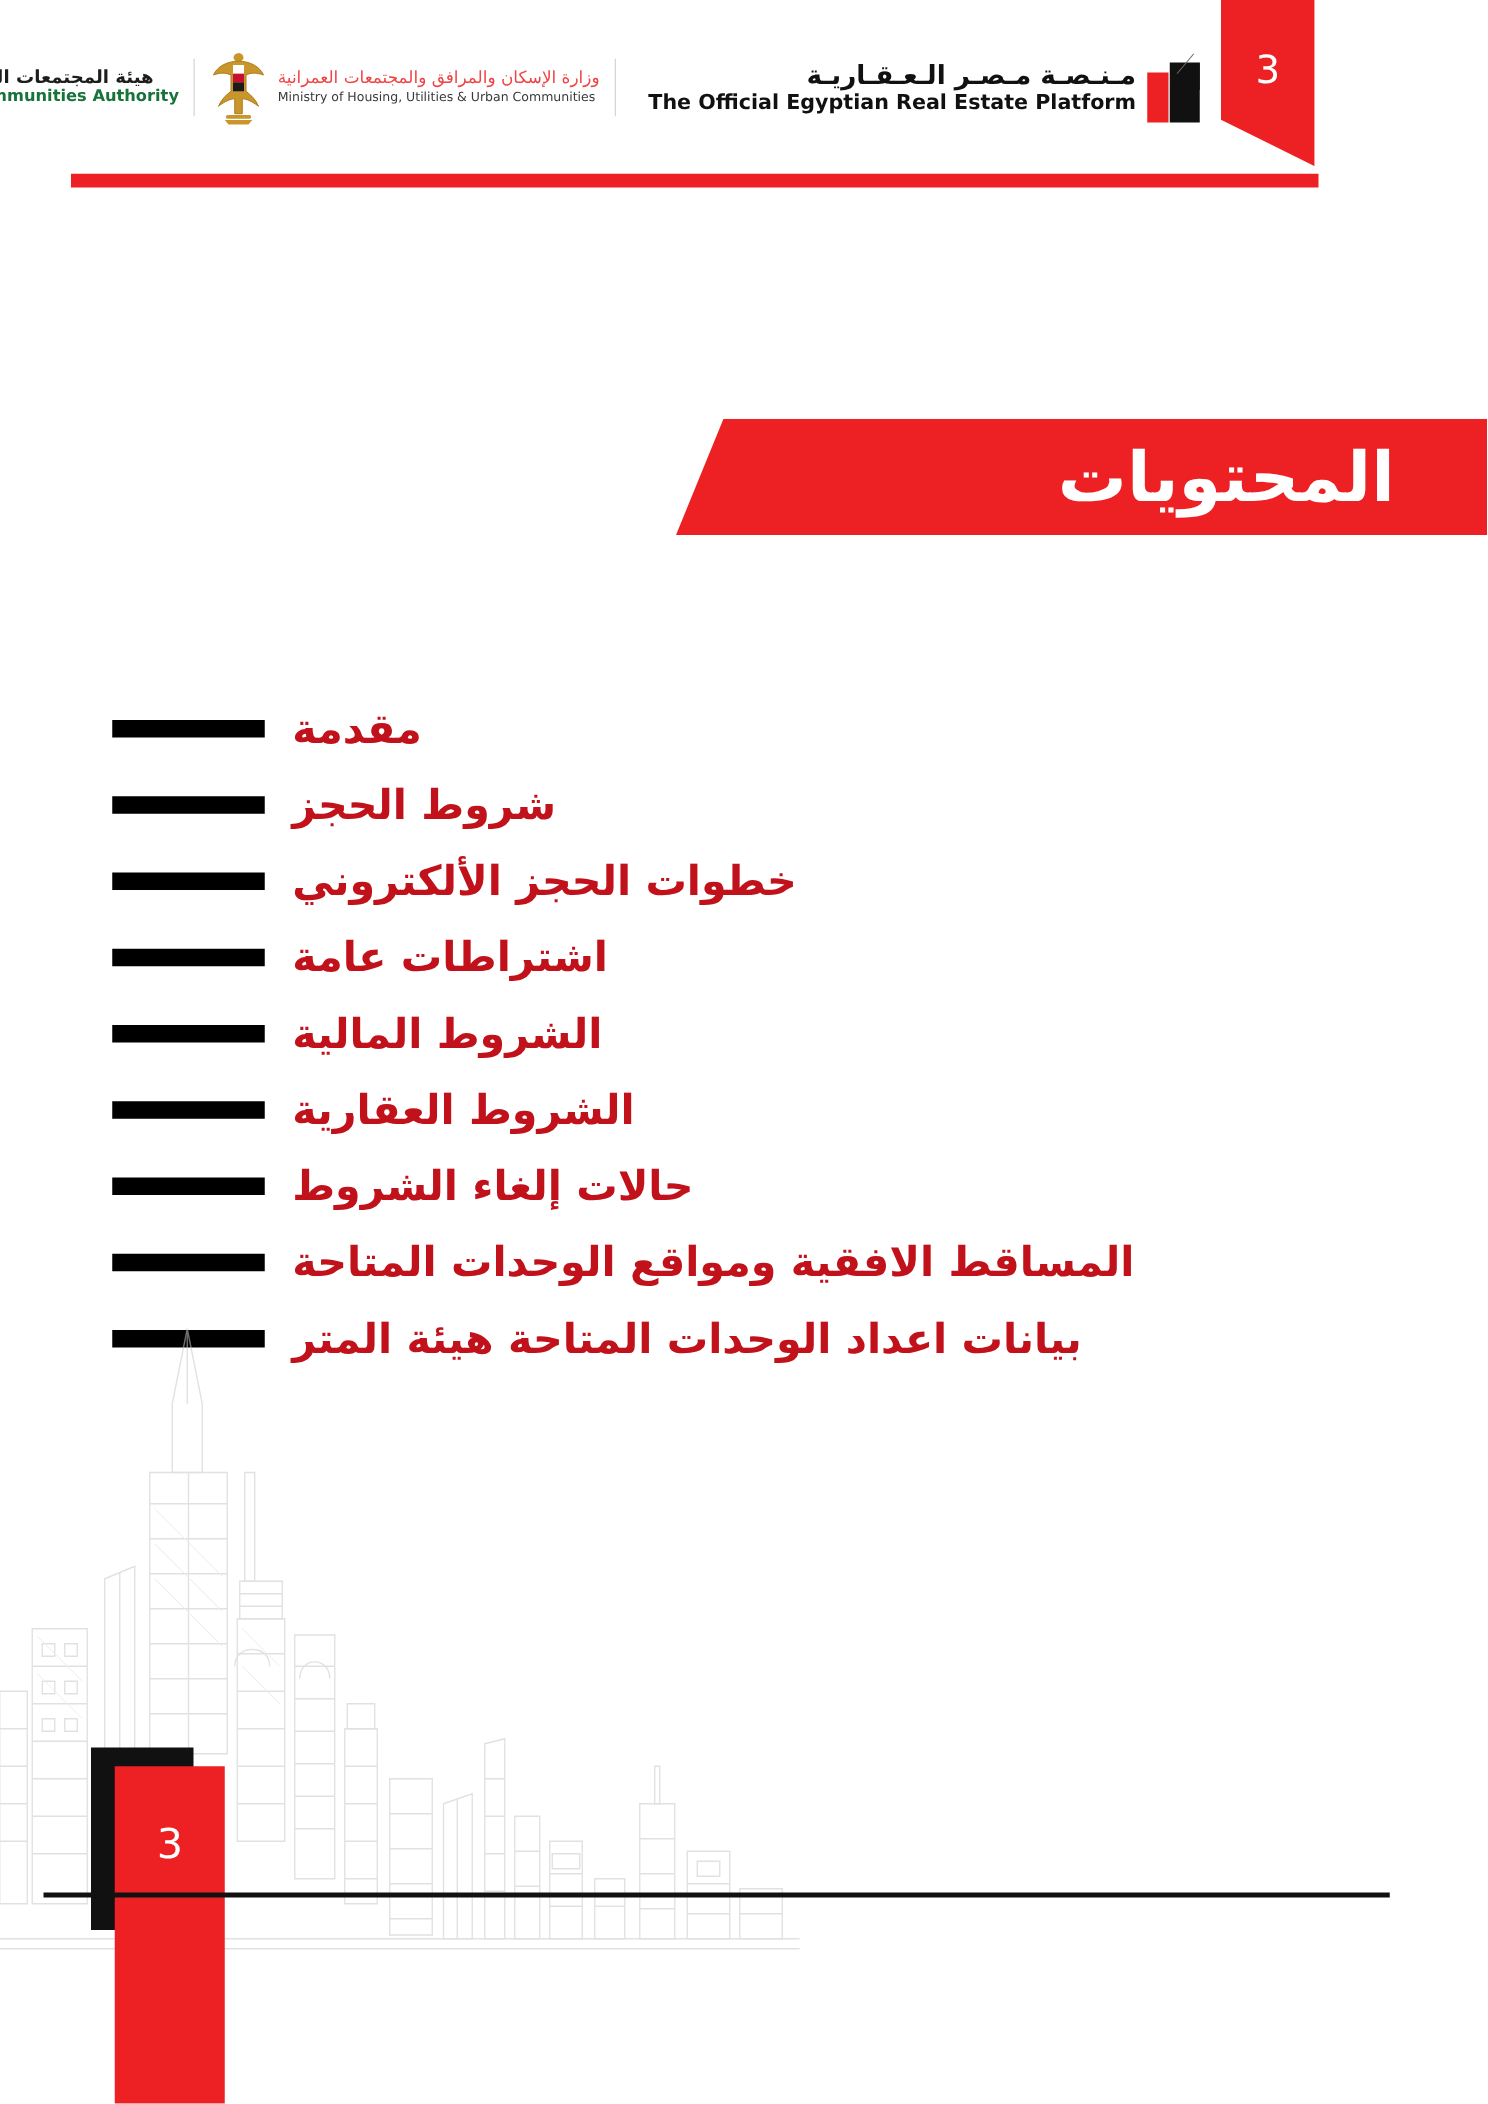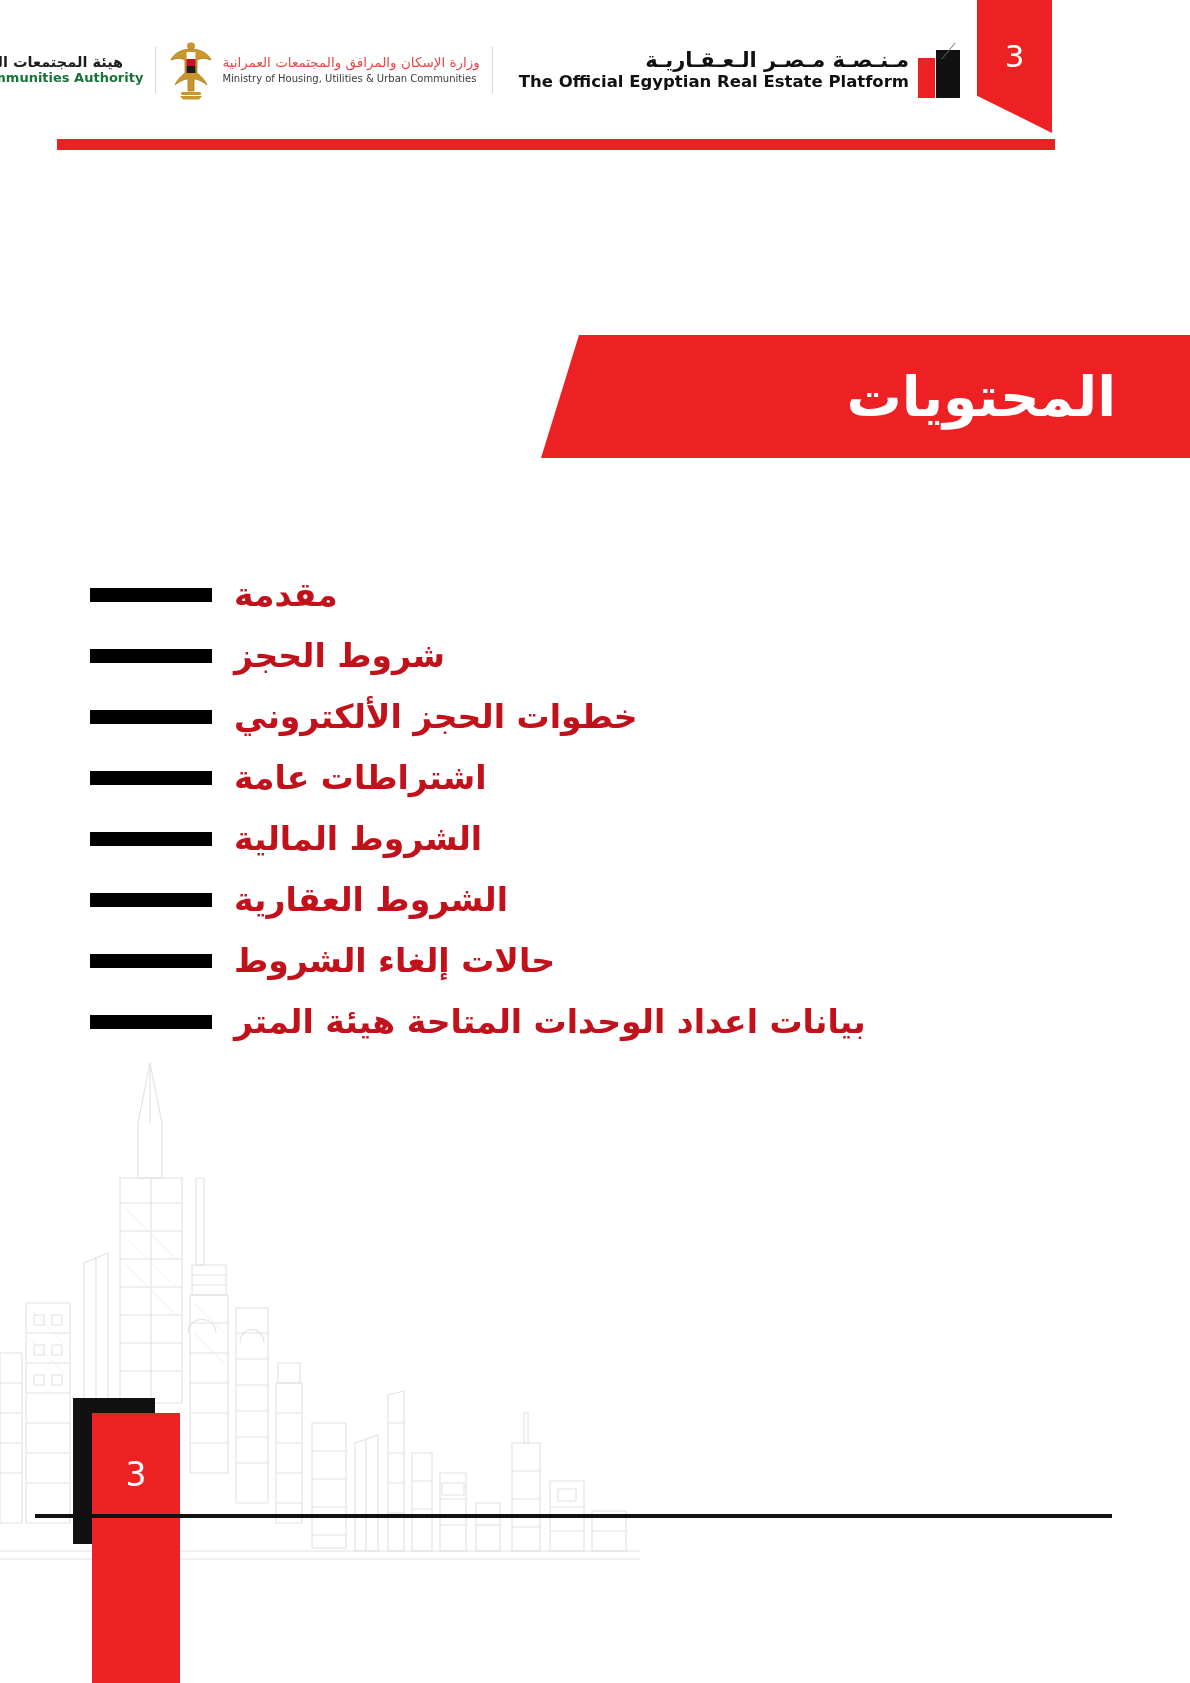--- a/index.html
+++ b/index.html
@@ -203,21 +203,21 @@
     height: 11px;
     background: #ED2024;
   }
 
   
   .title-banner {
     position: absolute;
     top: 335px;
     left: 541px;
     width: 649px;
-    height: 123px;
+    height: 93px;
     background: #ED2024;
     clip-path: polygon(38px 0, 100% 0, 100% 100%, 0 100%);
   }
   .title-banner-text {
     position: absolute;
     top: 50%;
     left: 0;
     transform: translateY(-50%);
     width: 100%;
     padding-right: 74px;
@@ -226,21 +226,21 @@
     color: #ffffff;
     font-size: 55px;
     font-weight: bold;
     direction: rtl;
     line-height: 1;
   }
 
   
   .toc {
     position: absolute;
-    top: 564px;
+    top: 552px;
     left: 0;
     width: 1190px;
   }
   .toc-row {
     display: flex;
     flex-direction: row;
     align-items: center;
     justify-content: flex-start;
     height: 61px;
     direction: rtl;
@@ -408,20 +408,24 @@
     <div class="toc-row">
       <div class="toc-label">الشروط العقارية</div>
       <div class="toc-dash"></div>
     </div>
 
     <div class="toc-row">
       <div class="toc-label">حالات إلغاء الشروط</div>
       <div class="toc-dash"></div>
     </div>
 
+    <div class="toc-row">
+      <div class="toc-label">المساقط الافقية ومواقع الوحدات المتاحة</div>
+      <div class="toc-dash"></div>
+    </div>
 
     <div class="toc-row">
       <div class="toc-label">بيانات اعداد الوحدات المتاحة هيئة المتر</div>
       <div class="toc-dash"></div>
     </div>
 
   </div>
 
   <svg class="skyline" viewBox="0 0 640 560" preserveAspectRatio="none">
     <g fill="none" stroke="#c9c9c9" stroke-width="1.1">

